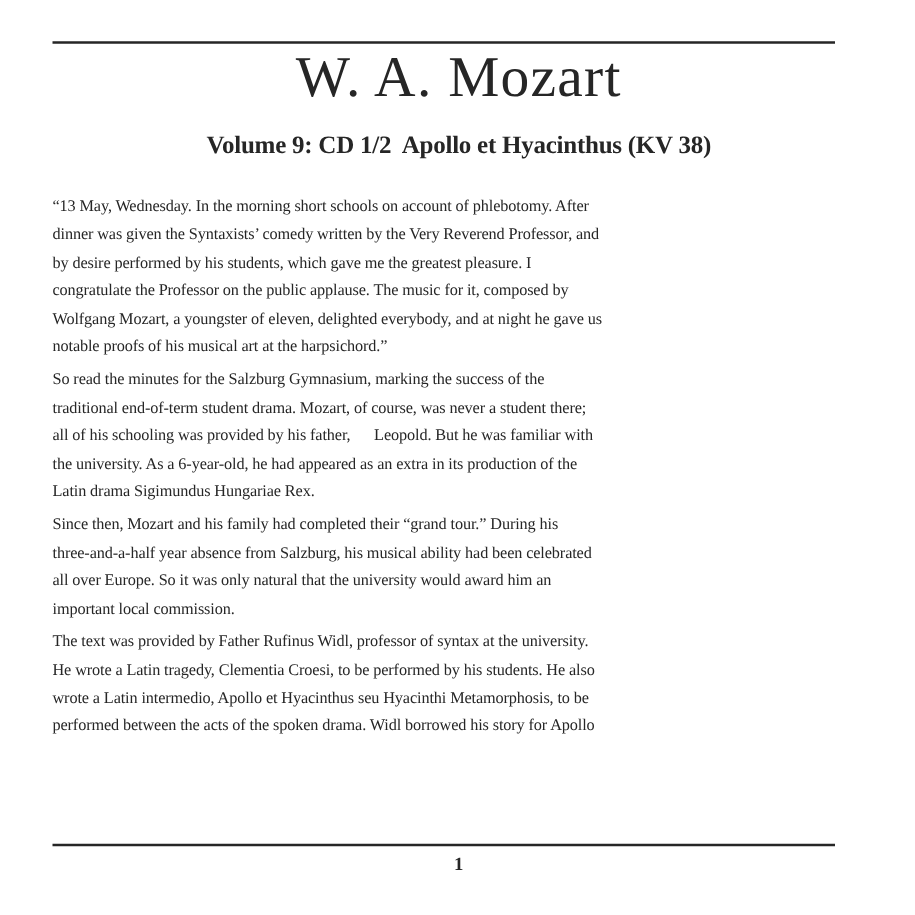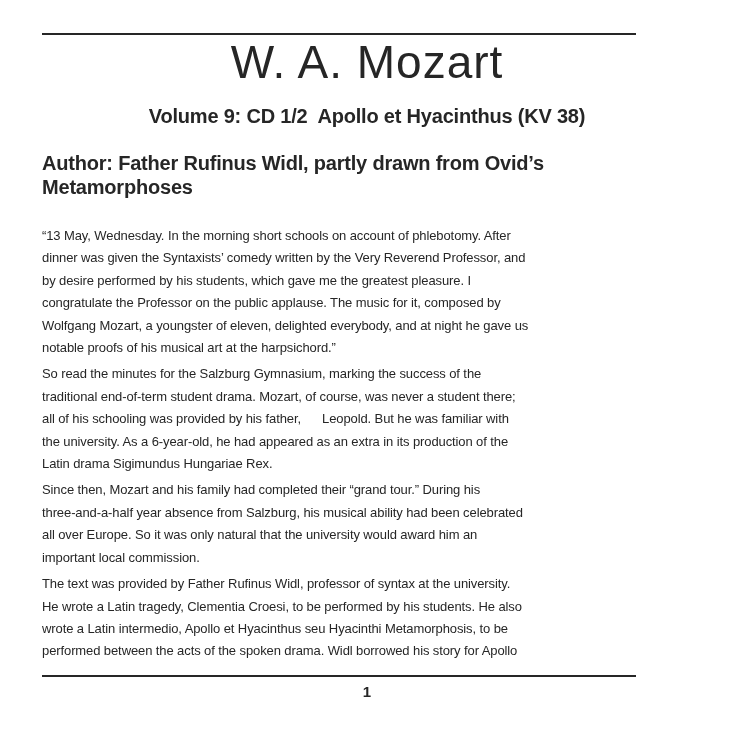--- a/index.html
+++ b/index.html
@@ -1,22 +1,23 @@
 <!DOCTYPE html>
 <html style="--text: #262626; --rule: #262626; --background: #ffffff;"><head>
 <meta charset="utf-8">
 <style>
   html, body { margin: 0; padding: 0; background: #fff; }
   .page {
     width: 636px; height: 732px;
     position: relative;
     background: var(--background, #ffffff);
     color: var(--text, #262626);
-    font-family: Liberation Sans, sans-serif;
+    font-family: Liberation Serif, serif;
     overflow: hidden;
+    padding-left: 32px;
   }
   .content { position: absolute; left: 42px; top: 0; width: 650px; }
   .rule { height: 0; border-top: 2px solid var(--rule, #262626); }
   .rule-top { margin-top: 33px; }
   .title {
     margin: 3px 0 0; font-size: 46px; line-height: 48px;
     font-weight: 400; text-align: center; letter-spacing: 1px;
     white-space: pre;
   }
   .volume {
@@ -37,22 +38,20 @@
   }
 </style>
 </head>
 <body>
 
 <div class="page">
   <div class="content">
     <div class="rule rule-top"></div>
     <h1 class="title">W. A. Mozart</h1>
     <h2 class="volume">Volume 9: CD 1/2  Apollo et Hyacinthus (KV 38)</h2>
-    <h2 class="author">Author: Father Rufinus Widl, partly drawn from Ovid’s
-Metamorphoses</h2>
     <div class="body">
       <p>“13 May, Wednesday. In the morning short schools on account of phlebotomy. After
 dinner was given the Syntaxists’ comedy written by the Very Reverend Professor, and
 by desire performed by his students, which gave me the greatest pleasure. I
 congratulate the Professor on the public applause. The music for it, composed by
 Wolfgang Mozart, a youngster of eleven, delighted everybody, and at night he gave us
 notable proofs of his musical art at the harpsichord.”</p>
       <p>So read the minutes for the Salzburg Gymnasium, marking the success of the
 traditional end-of-term student drama. Mozart, of course, was never a student there;
 all of his schooling was provided by his father,      Leopold. But he was familiar with

